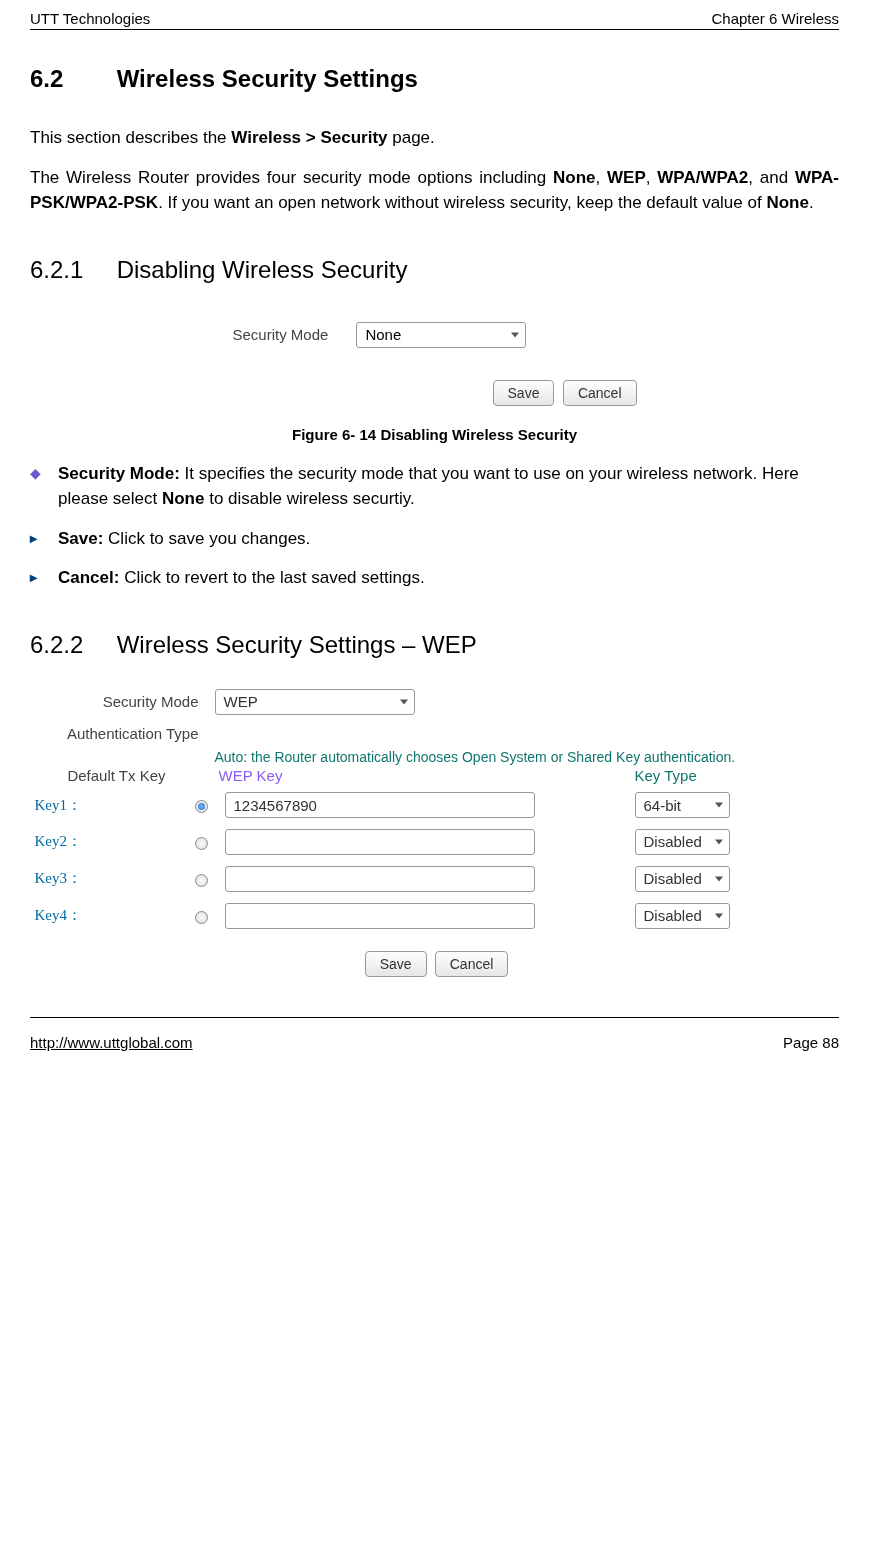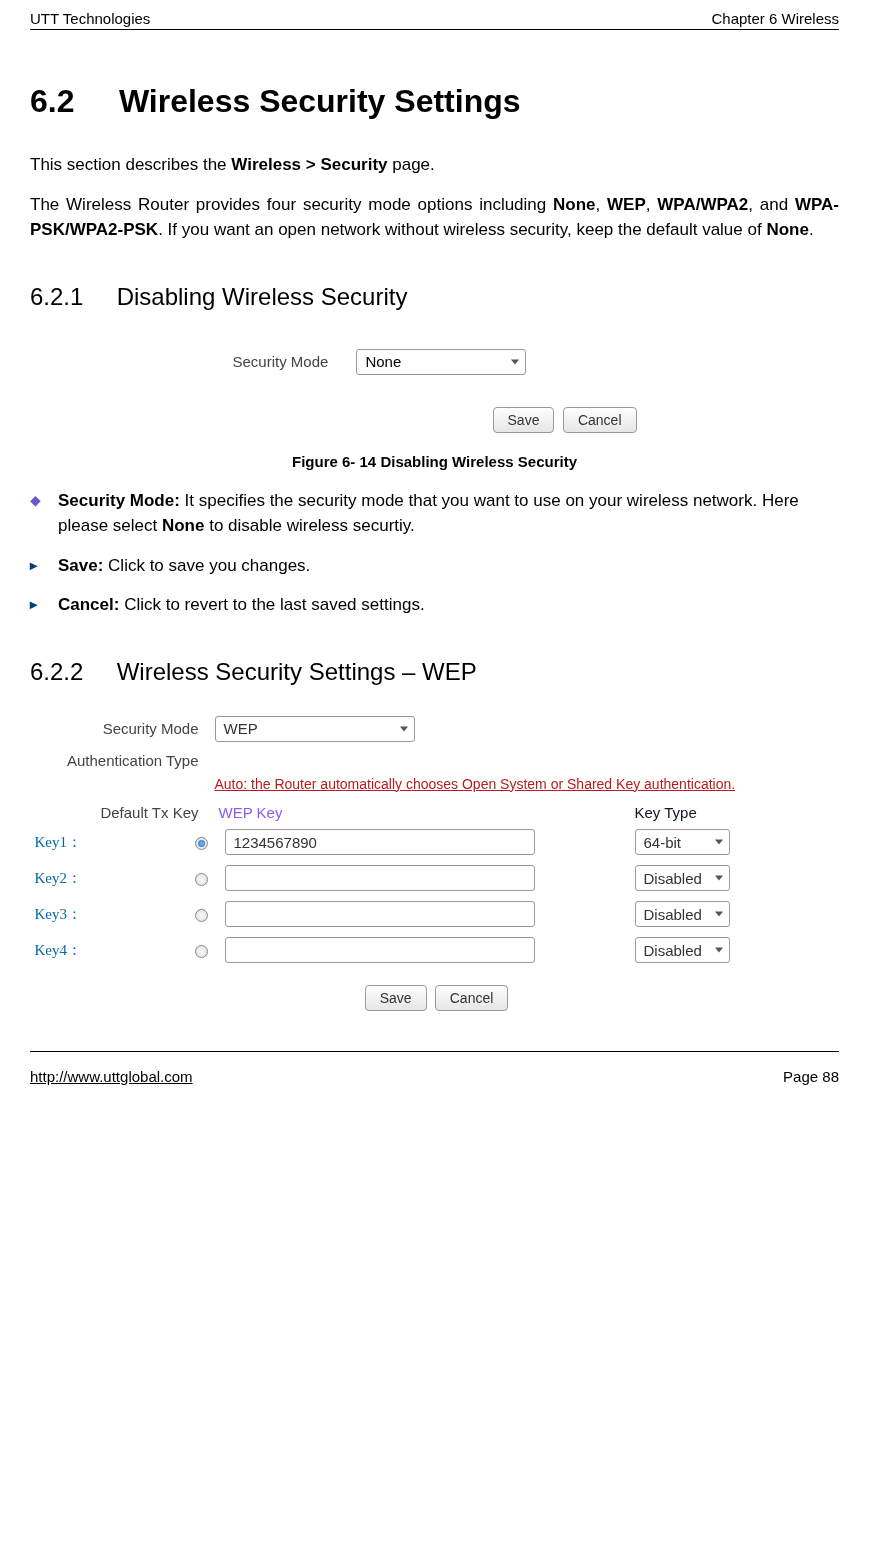--- a/index.html
+++ b/index.html
@@ -9,24 +9,24 @@
       background: #fff;
       color: #000;
       padding: 10px 30px 20px 30px;
       font-size: 16px;
     }
     .header-bar {
       display: flex;
       justify-content: space-between;
       border-bottom: 1.5px solid #000;
       padding-bottom: 2px;
-      margin-bottom: 53px;
+      margin-bottom: 35px;
       font-size: 15px;
     }
-    .h-section { font-size: 32px; font-weight: bold; margin-bottom: 32px; }
+    .h-section { font-size: 24px; font-weight: bold; margin-bottom: 32px; }
     .h-section .num { display: inline-block; min-width: 80px; }
     .h-sub { font-size: 24px; font-weight: normal; margin: 40px 0 30px 0; }
     .h-sub .num { display: inline-block; min-width: 80px; }
     p { margin-bottom: 14px; line-height: 1.5; font-size: 17px; }
     .justify { text-align: justify; }
     .bold { font-weight: bold; }
     .figure-caption { text-align: center; font-weight: bold; font-size: 15px; margin: 12px 0 18px 0; }
 
     
     .figure1 {
@@ -89,36 +89,36 @@
       align-items: center;
       margin-bottom: 10px;
     }
     .form-label {
       width: 180px;
       text-align: right;
       padding-right: 16px;
       color: #444;
     }
     .form-control-area { flex: 1; display: flex; align-items: center; gap: 10px; }
-    .hint-text { color: #b91c1c; font-size: 14px; margin-left: 180px; line-height: 1.4; margin-bottom: 10px; margin-top: -4px; text-decoration: underline; }
+    .hint-text { color: #0f766e; font-size: 14px; margin-left: 180px; line-height: 1.4; margin-top: -4px; }
     .key-header { display: flex; margin-bottom: 8px; }
-    .key-header .col-radio { width: 180px; text-align: right; padding-right: 16px; color: #444;}
+    .key-header .col-radio { width: 180px; text-align: center; padding-right: 16px; color: #444;}
     .key-header .col-key { flex: 1; padding-left: 4px; color: #8b5cf6;}
-    .key-header .col-type { width: 200px; color: #0f172a;}
+    .key-header .col-type { width: 200px; color: #0f766e;}
     .key-row { display: flex; align-items: center; margin-bottom: 10px; }
     .key-row .key-label-cell { width: 160px; text-align: left; padding-right: 8px; color: #0369a1; font-family: Liberation Serif, serif;}
     .key-row .radio-cell { width: 20px; }
     .key-row .input-cell { flex: 1; padding: 0 10px; }
     .key-row .type-cell { width: 200px; }
     .text-input {
       border: 1px solid #999; border-radius: 3px;
       padding: 3px 8px; font-size: 15px;
       background: #fff; height: 26px;
       width: 310px;
-      display: inline-flex; align-items: flex-end;
+      display: inline-flex; align-items: center;
     }
     .select-small { min-width: 70px; }
     .select-medium { min-width: 130px; }
     .select-key { min-width: 95px; }
     .radio {
       width: 13px; height: 13px; border-radius: 50%;
       border: 1px solid #888; display: inline-block;
       background: radial-gradient(#f8f8f8, #ddd);
       position: relative;
       vertical-align: middle;

